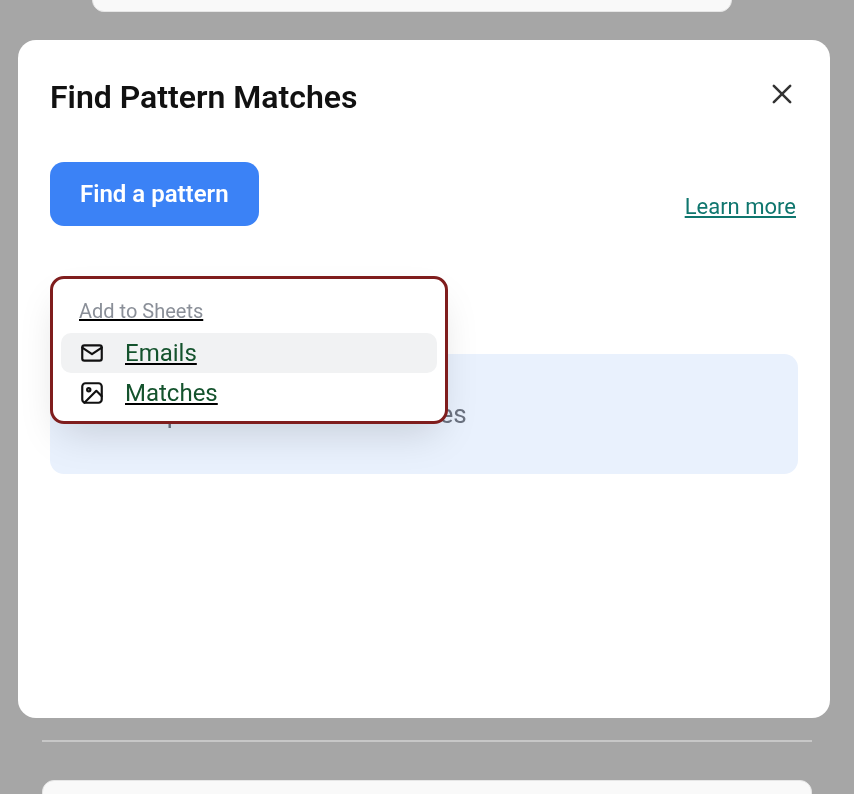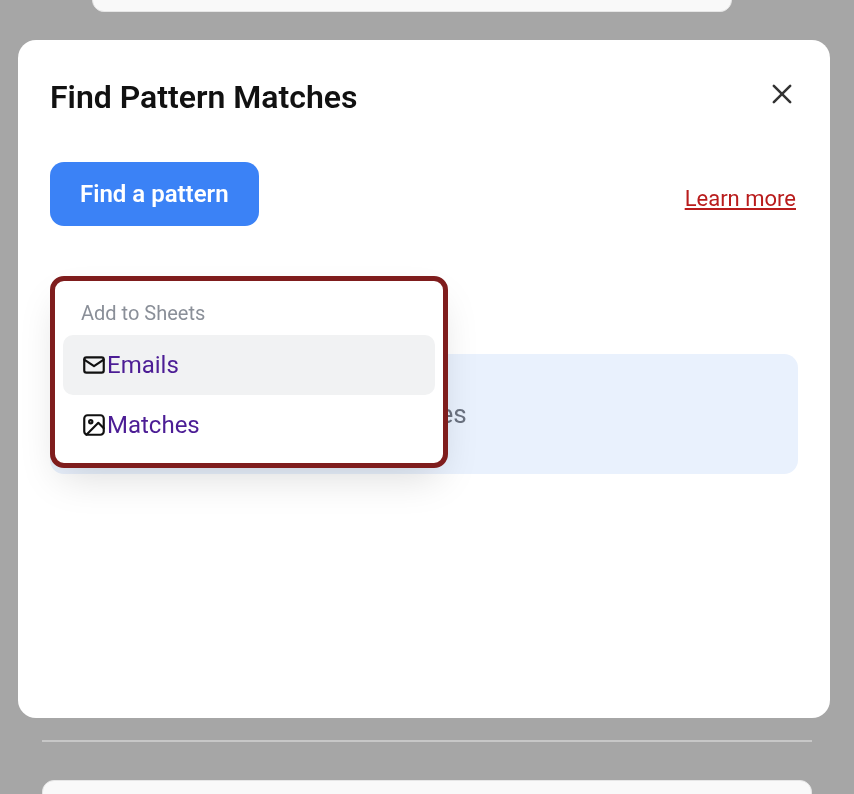--- a/index.html
+++ b/index.html
@@ -68,35 +68,35 @@
       background: none;
       border: none;
       cursor: pointer;
       padding: 4px;
       margin-top: -2px;
       margin-right: -2px;
     }
     .action-row {
       display: flex;
       justify-content: space-between;
-      align-items: flex-start;
+      align-items: center;
       margin-top: 46px;
     }
     .find-btn {
       background: #3b82f6;
       color: #fff;
       border: none;
       border-radius: 14px;
       padding: 18px 30px;
       font-size: 24px;
       font-weight: 600;
       cursor: pointer;
     }
     .learn-more {
-      color: #b91c1c;
+      color: #0f766e;
       font-size: 22px;
       text-decoration: underline;
       cursor: pointer;
       margin-right: 2px;
       margin-top: 24px;
     }
     .result-box {
       position: absolute;
       top: 314px;
       left: 32px;
@@ -109,38 +109,40 @@
       padding-left: 40px;
       color: #6b7280;
       font-size: 26px;
     }
     .dropdown {
       position: absolute;
       top: 236px;
       left: 32px;
       width: 398px;
       background: #fff;
-      border: 5px solid #7f1d1d;
+      border: 3px solid #7f1d1d;
       border-radius: 14px;
       padding: 8px;
       box-shadow: 0 18px 40px -10px rgba(0,0,0,0.15);
+      text-decoration: underline;
     }
     .dropdown-header {
       color: #8a8f98;
       font-size: 20px;
       padding: 12px 18px 10px 18px;
     }
     .dropdown-item {
       display: flex;
       align-items: center;
-      padding: 16px 18px;
+      gap: 20px;
+      padding: 6px 18px;
       border-radius: 10px;
       cursor: pointer;
       font-size: 24px;
-      color: #4c1d95;
+      color: #14532d;
     }
     .dropdown-item.selected {
       background: #f1f2f3;
     }
     .dropdown-item svg {
       flex-shrink: 0;
     }
   </style>
 </head>
 <body>

